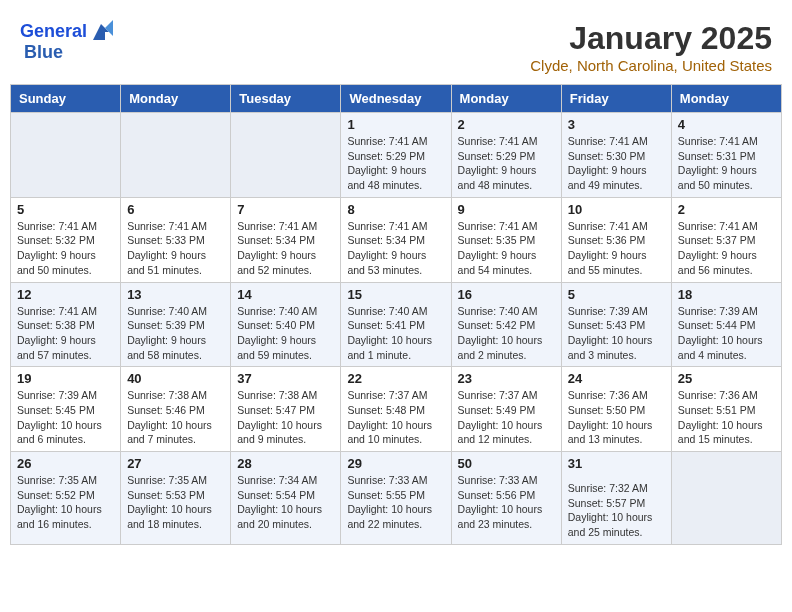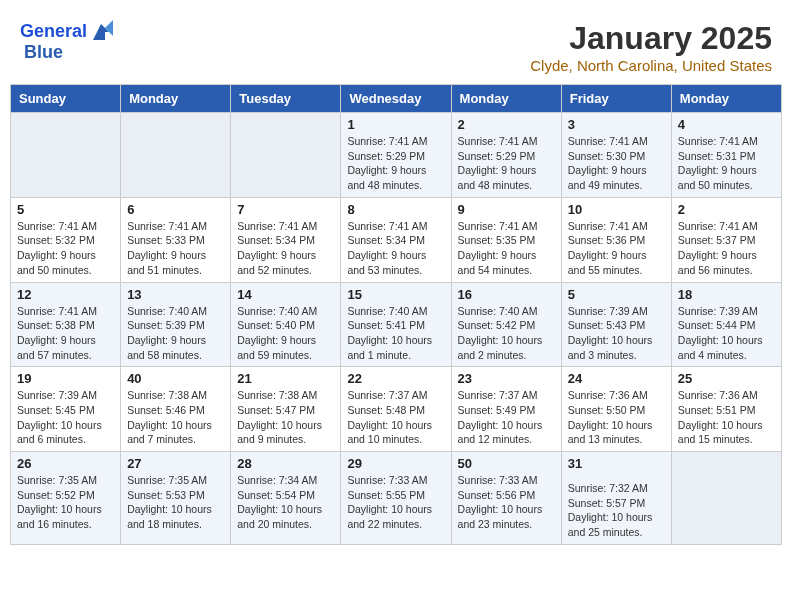--- a/index.html
+++ b/index.html
@@ -255,21 +255,21 @@
 Sunset: 5:45 PM
 Daylight: 10 hours and 6 minutes.</div>
         </td>
         <td>
           <div class="day-number">40</div>
           <div class="day-info" style="white-space: pre-line;">Sunrise: 7:38 AM
 Sunset: 5:46 PM
 Daylight: 10 hours and 7 minutes.</div>
         </td>
         <td>
-          <div class="day-number">21</div>
+          <div class="day-number">37</div>
           <div class="day-info" style="white-space: pre-line;">Sunrise: 7:38 AM
 Sunset: 5:47 PM
 Daylight: 10 hours and 9 minutes.</div>
         </td>
         <td>
           <div class="day-number">22</div>
           <div class="day-info" style="white-space: pre-line;">Sunrise: 7:37 AM
 Sunset: 5:48 PM
 Daylight: 10 hours and 10 minutes.</div>
         </td>

